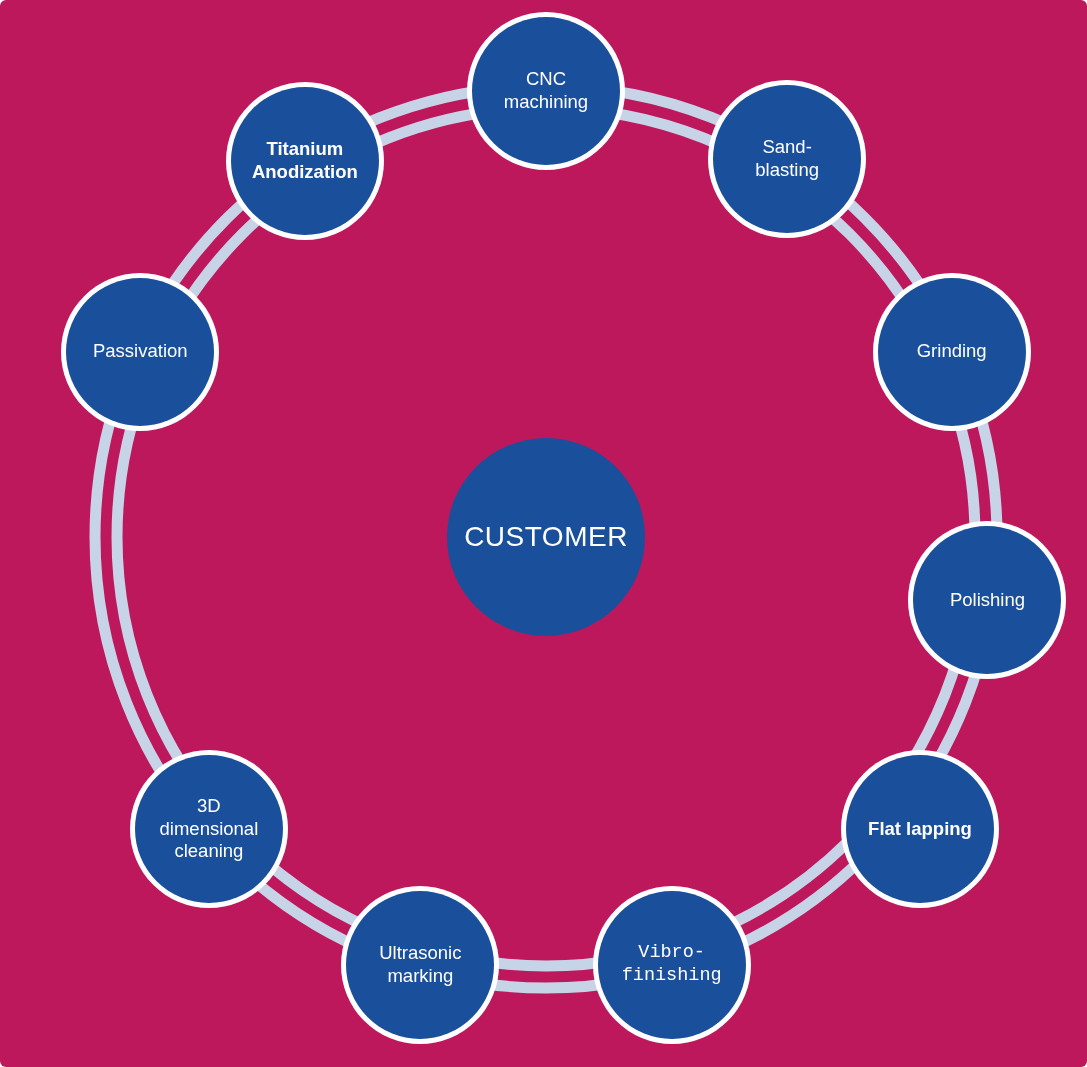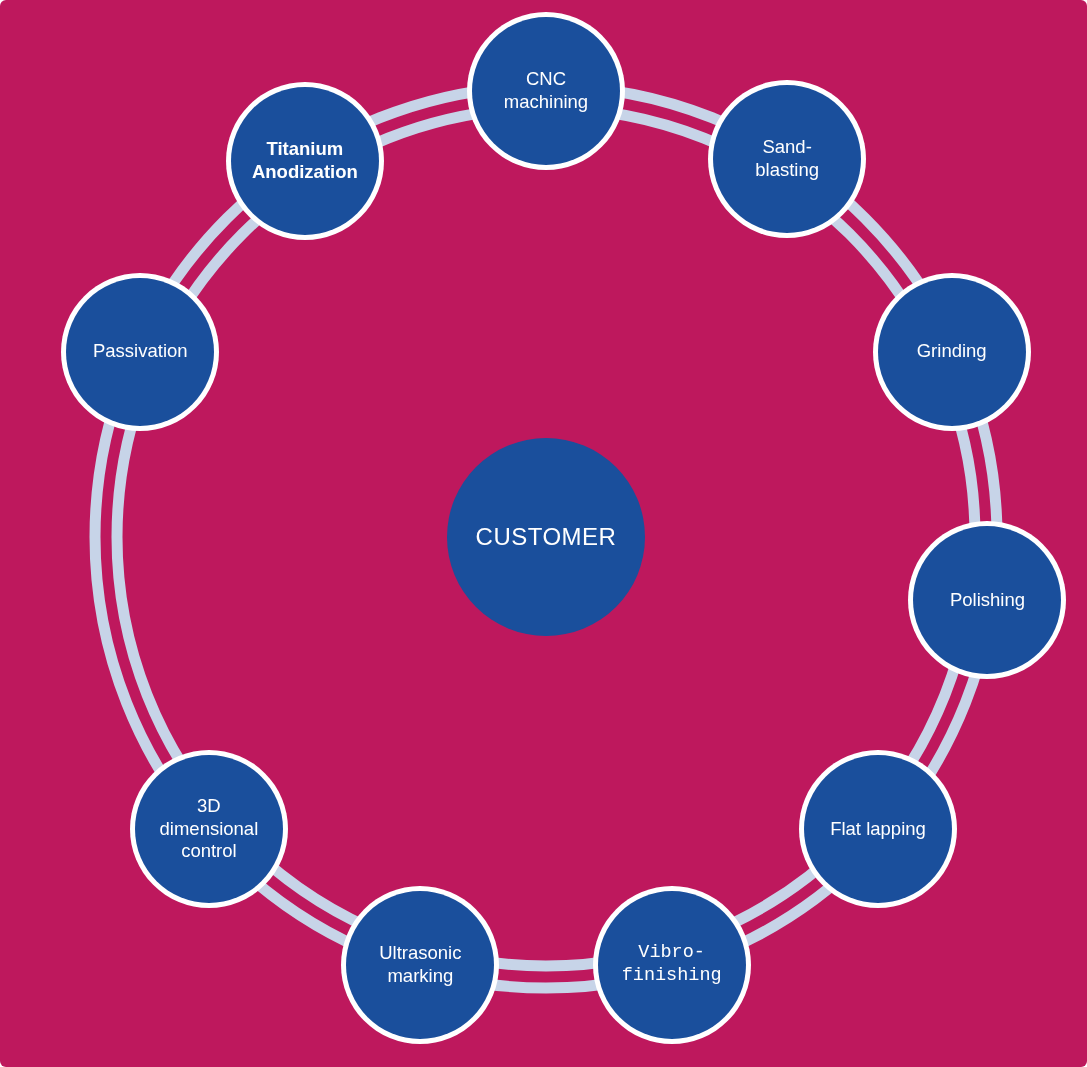--- a/index.html
+++ b/index.html
@@ -56,21 +56,21 @@
     border-radius:50%;
     background:var(--node-fill);
     transform:translate(-50%,-50%);
     display:flex;
     align-items:center;
     justify-content:center;
     text-align:center;
   }
   .center-node .label{
     color:var(--label-text);
-    font-size:24px;
+    font-size:28px;
     letter-spacing:0.5px;
   }
 </style>
 </head>
 <body>
 
 <div class="canvas">
 
   <svg class="ring-svg" width="1087" height="1067" viewBox="0 0 1087 1067" aria-hidden="true">
     <circle class="outer" cx="546" cy="537" r="451"></circle>
@@ -84,35 +84,35 @@
   <div class="node" style="left: 787.126px; top: 159px;">
     <span class="label">Sand-
 blasting</span>
   </div>
   <div class="node" style="left: 987.46px; top: 600.472px;">
     <span class="label">Polishing</span>
   </div>
   <div class="node" style="left: 951.696px; top: 351.725px;">
     <span class="label">Grinding</span>
   </div>
-  <div class="node" style="left: 878px; top: 829.068px;">
+  <div class="node" style="left: 920px; top: 829.068px; font-weight: bold;">
     <span class="label">Flat lapping</span>
   </div>
   <div class="node" style="left: 671.653px; top: 964.934px; font-family: Liberation Mono, monospace;">
     <span class="label">Vibro-
 finishing</span>
   </div>
   <div class="node" style="left: 420.347px; top: 964.934px;">
     <span class="label">Ultrasonic
 marking</span>
   </div>
   <div class="node" style="left: 208.936px; top: 829.068px;">
     <span class="label">3D
 dimensional
-control</span>
+cleaning</span>
   </div>
   <div class="node" style="left: 140.304px; top: 351.725px;">
     <span class="label">Passivation</span>
   </div>
   <div class="node" style="left: 304.874px; top: 161px; font-weight: bold;">
     <span class="label">Titanium
 Anodization</span>
   </div>
 
   <div class="center-node">

